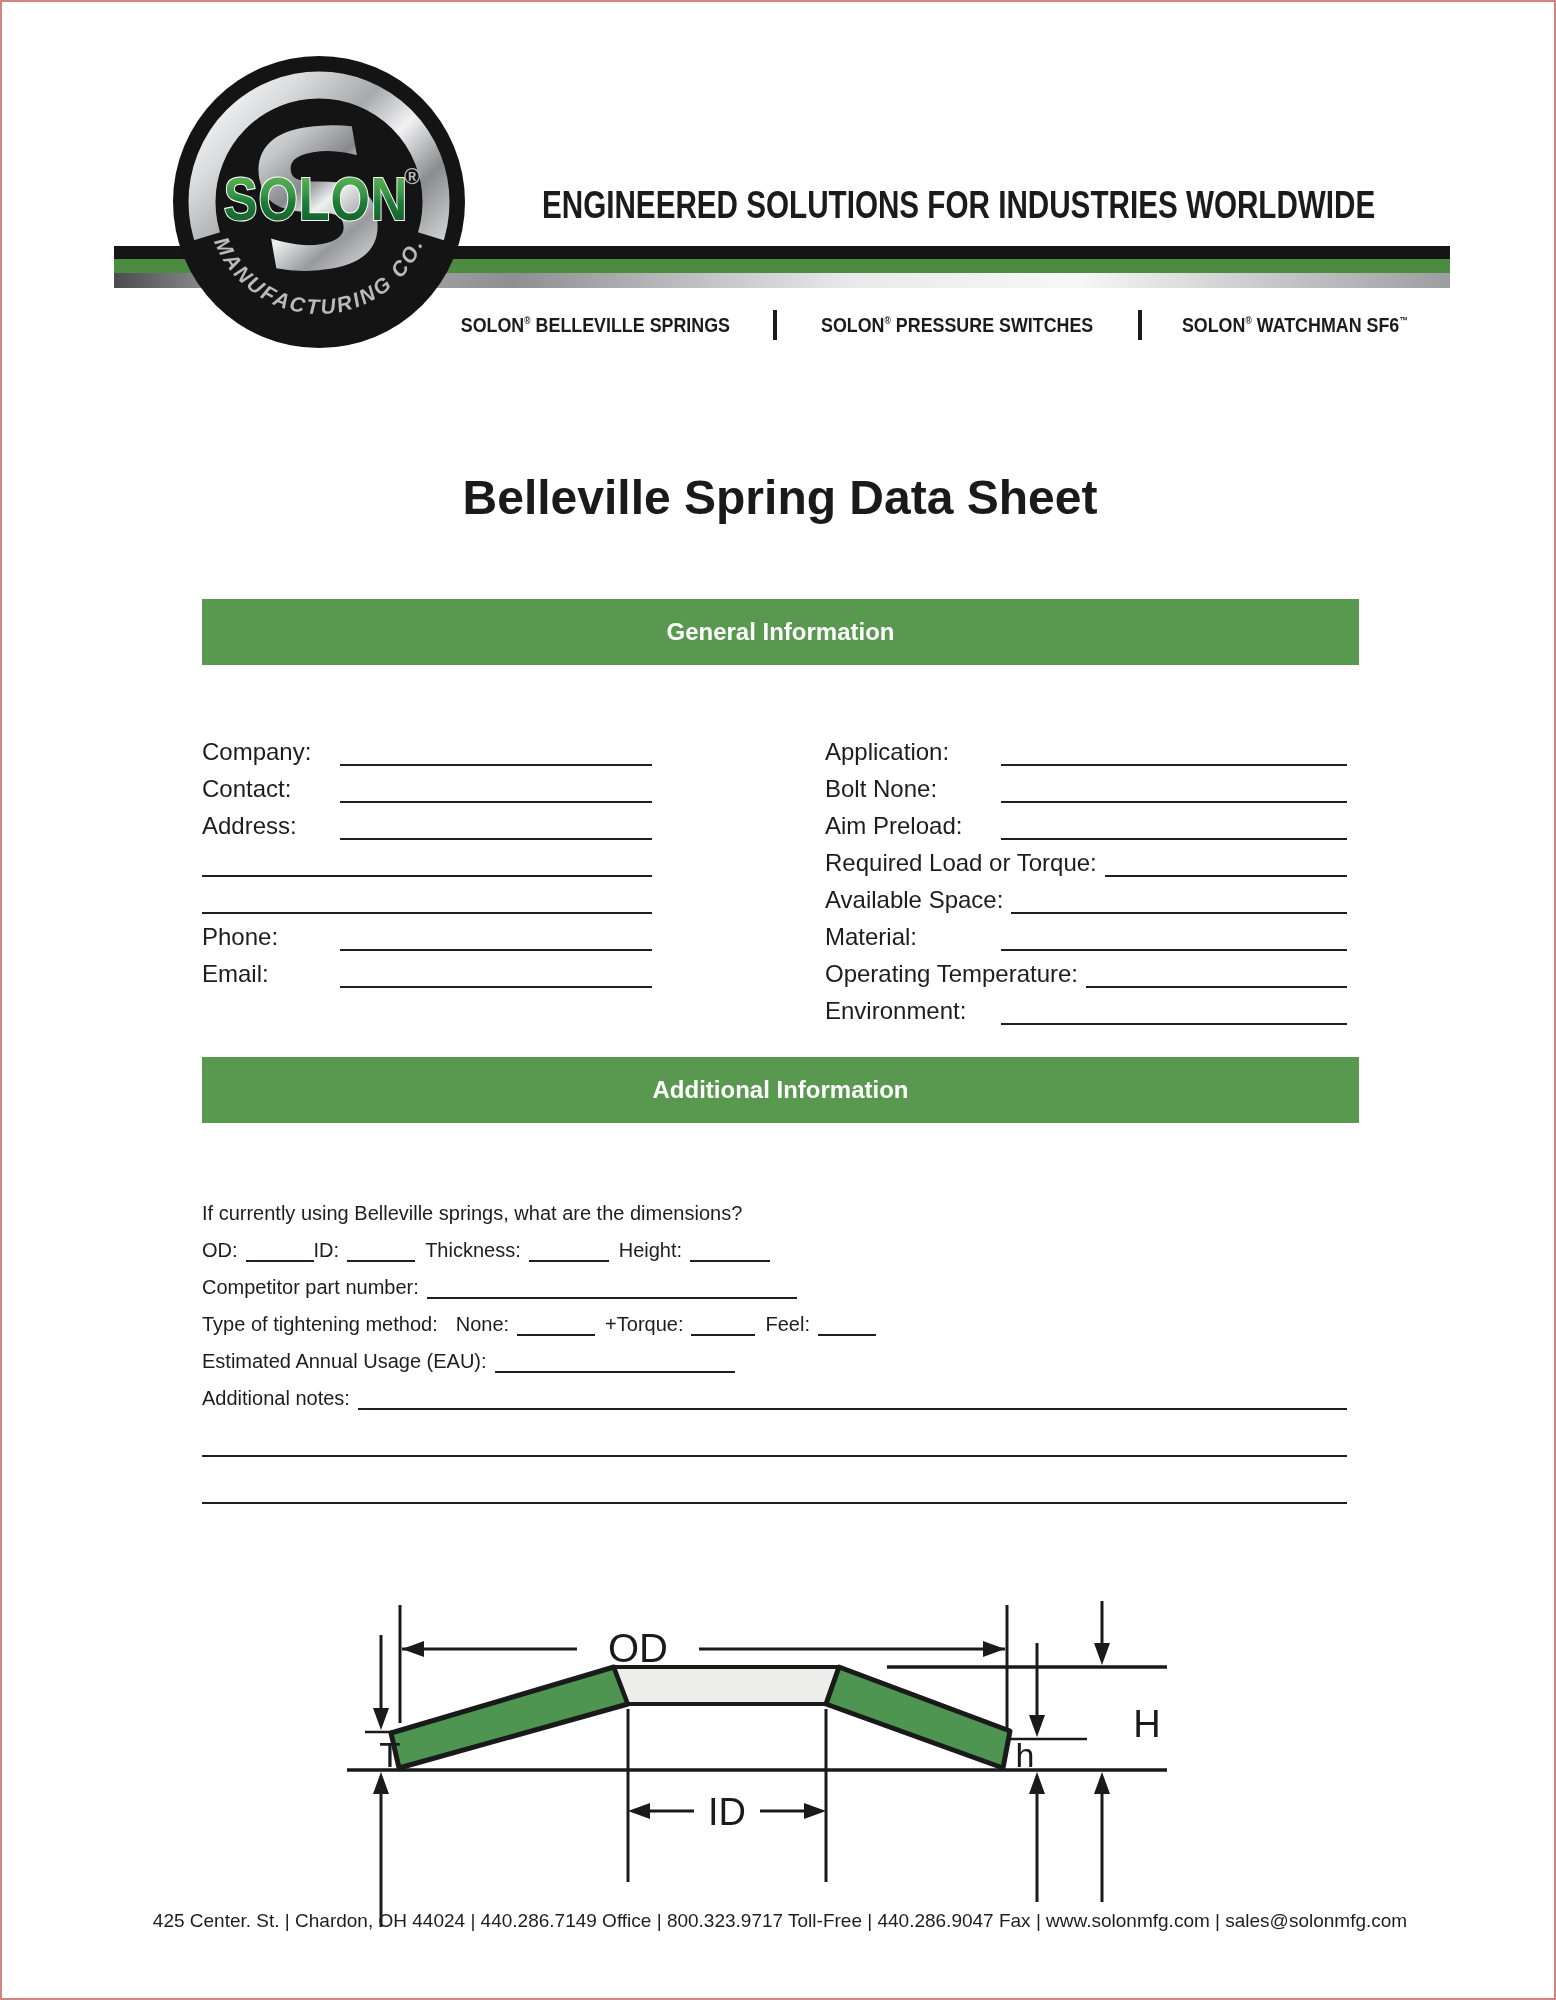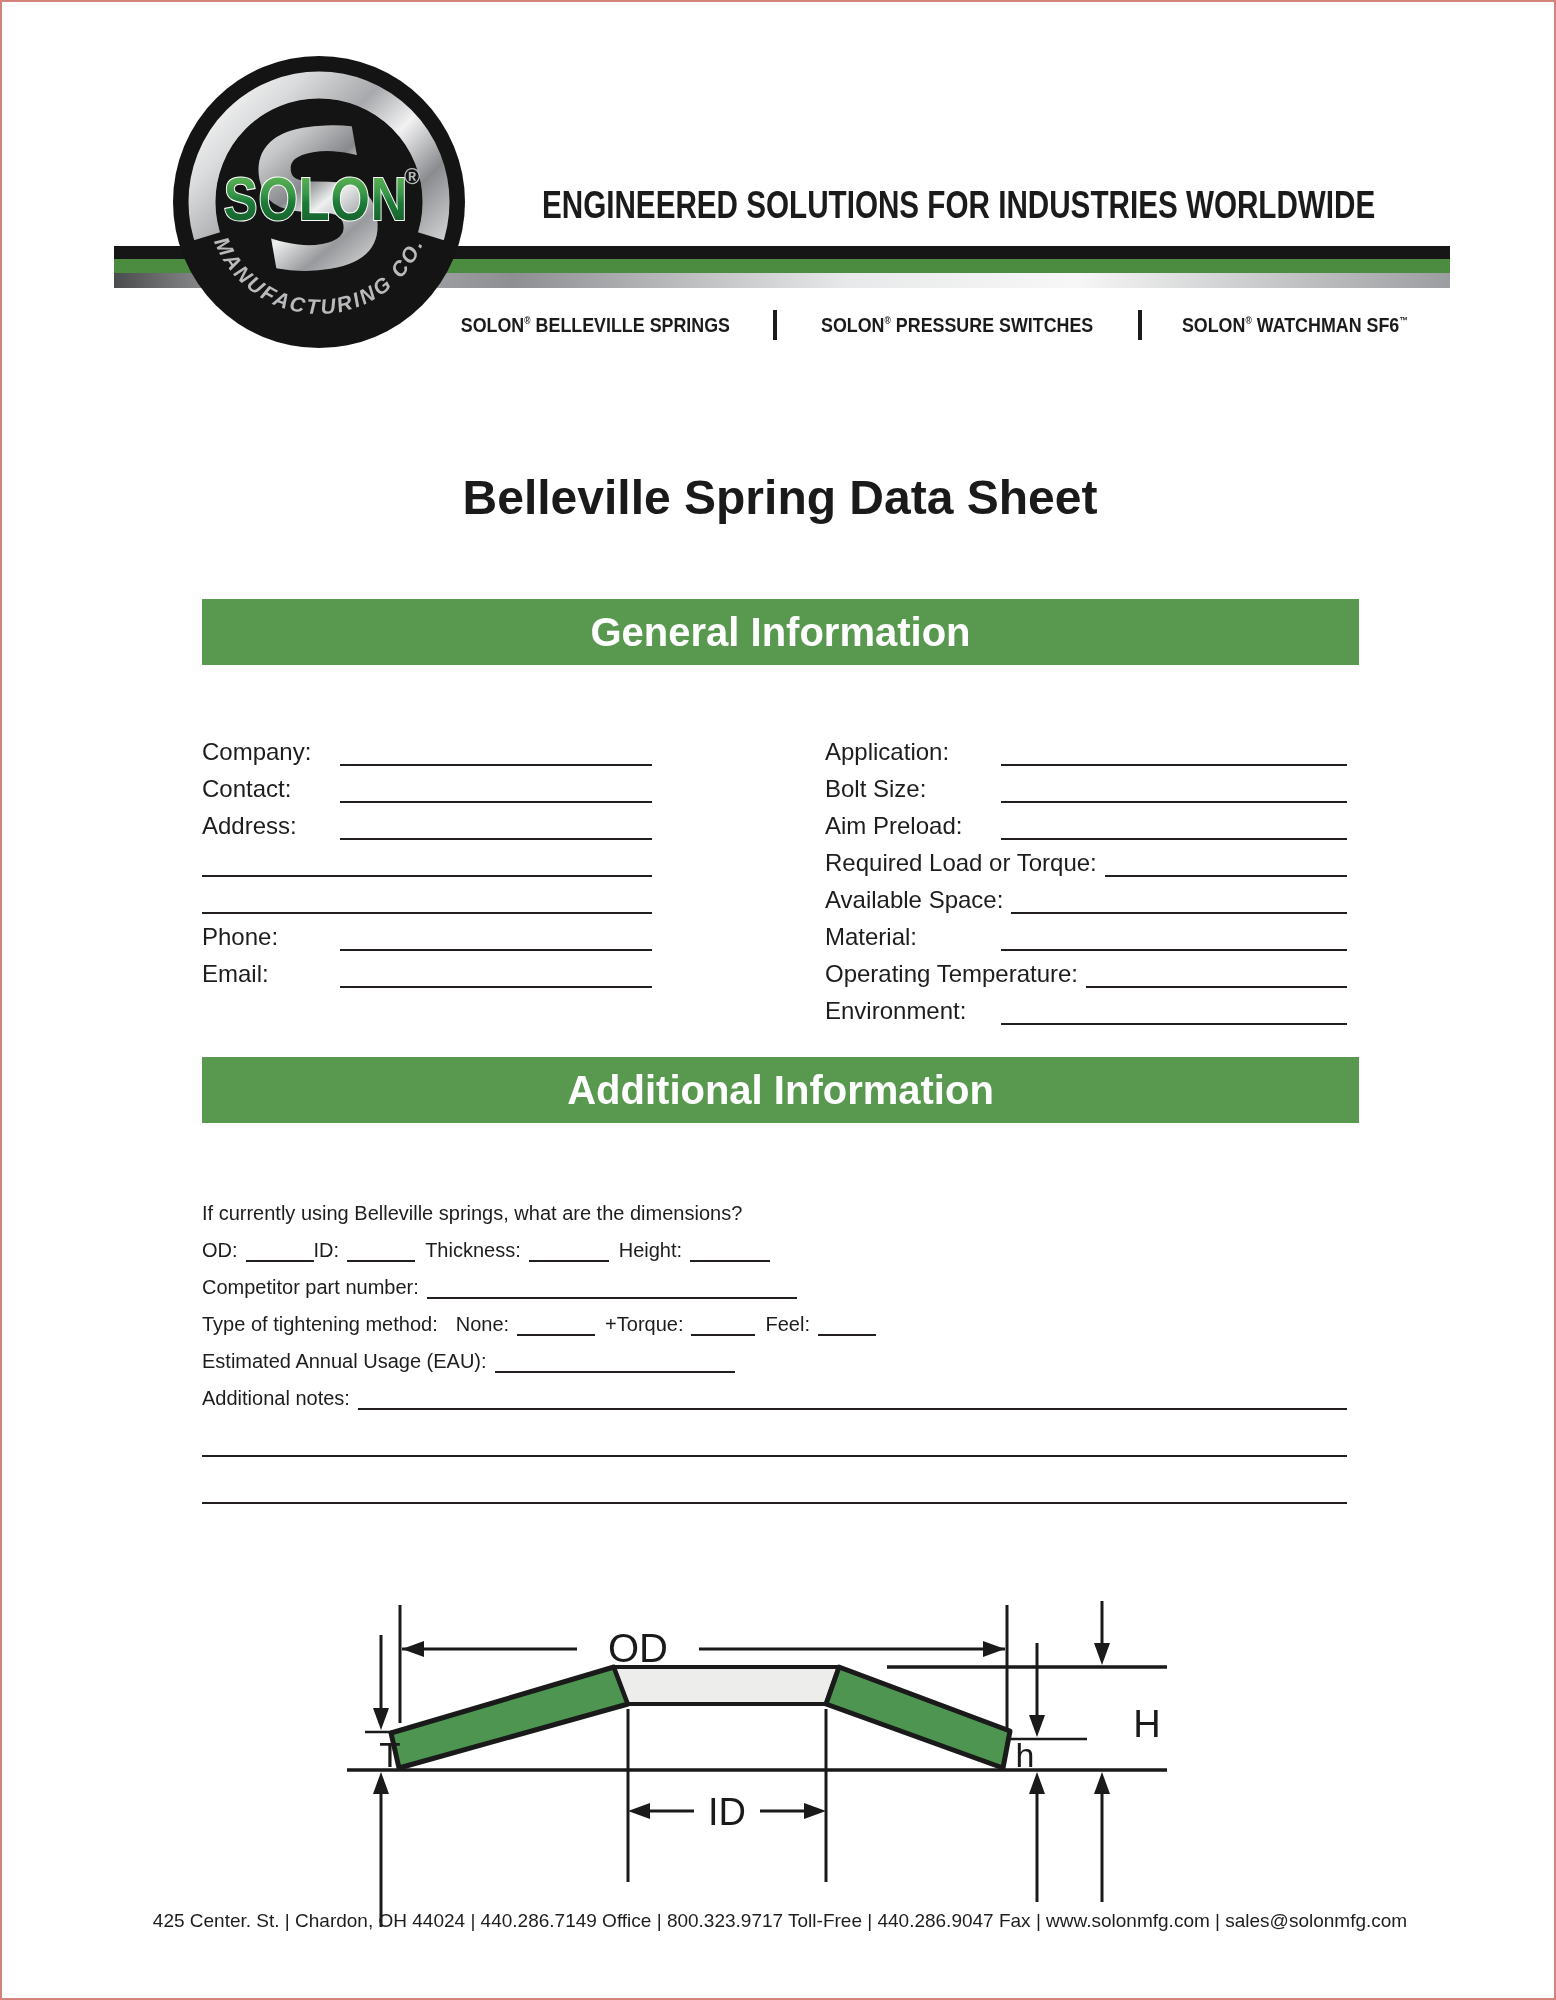--- a/index.html
+++ b/index.html
@@ -30,21 +30,21 @@
   .product .pname{margin-left:6px;}
   .product sup{font-size:10px;}
   .pipe{width:4px;height:30px;background:#1b1b1b;}
   
   .doc-title{position:absolute;left:0;top:468px;width:1556px;text-align:center;
     font-size:48px;font-weight:bold;color:#1a1a1a;}
   .banner{position:absolute;left:200px;width:1157px;height:66px;background:#58994f;
     display:flex;align-items:center;justify-content:center;}
   .banner.general{top:597px;}
   .banner.additional{top:1055px;}
-  .banner .banner-text{color:#ffffff;font-size:40px;font-weight:bold;}
+  .banner .banner-text{color:#ffffff;font-size:24px;font-weight:bold;}
   
   .col{position:absolute;top:727px;}
   .col-left{left:200px;width:450px;}
   .col-right{left:823px;width:522px;}
   .row{display:flex;align-items:flex-end;height:37px;font-size:24px;}
   .lbl{white-space:nowrap;}
   .col-left .lbl{min-width:130px;}
   .col-right .lbl{min-width:168px;}
   .fline{border-bottom:2.5px solid #231f20;height:30px;flex:1;margin-left:8px;}
   .row.lineonly .fline{margin-left:0;}
@@ -159,21 +159,21 @@
       <span class="fline"></span>
     </div>
   </div>
 
   <div class="col col-right">
     <div class="row">
       <span class="lbl">Application:</span>
       <span class="fline"></span>
     </div>
     <div class="row">
-      <span class="lbl">Bolt Size:</span>
+      <span class="lbl">Bolt None:</span>
       <span class="fline"></span>
     </div>
     <div class="row">
       <span class="lbl">Aim Preload:</span>
       <span class="fline"></span>
     </div>
     <div class="row">
       <span class="lbl">Required Load or Torque:</span>
       <span class="fline"></span>
     </div>

